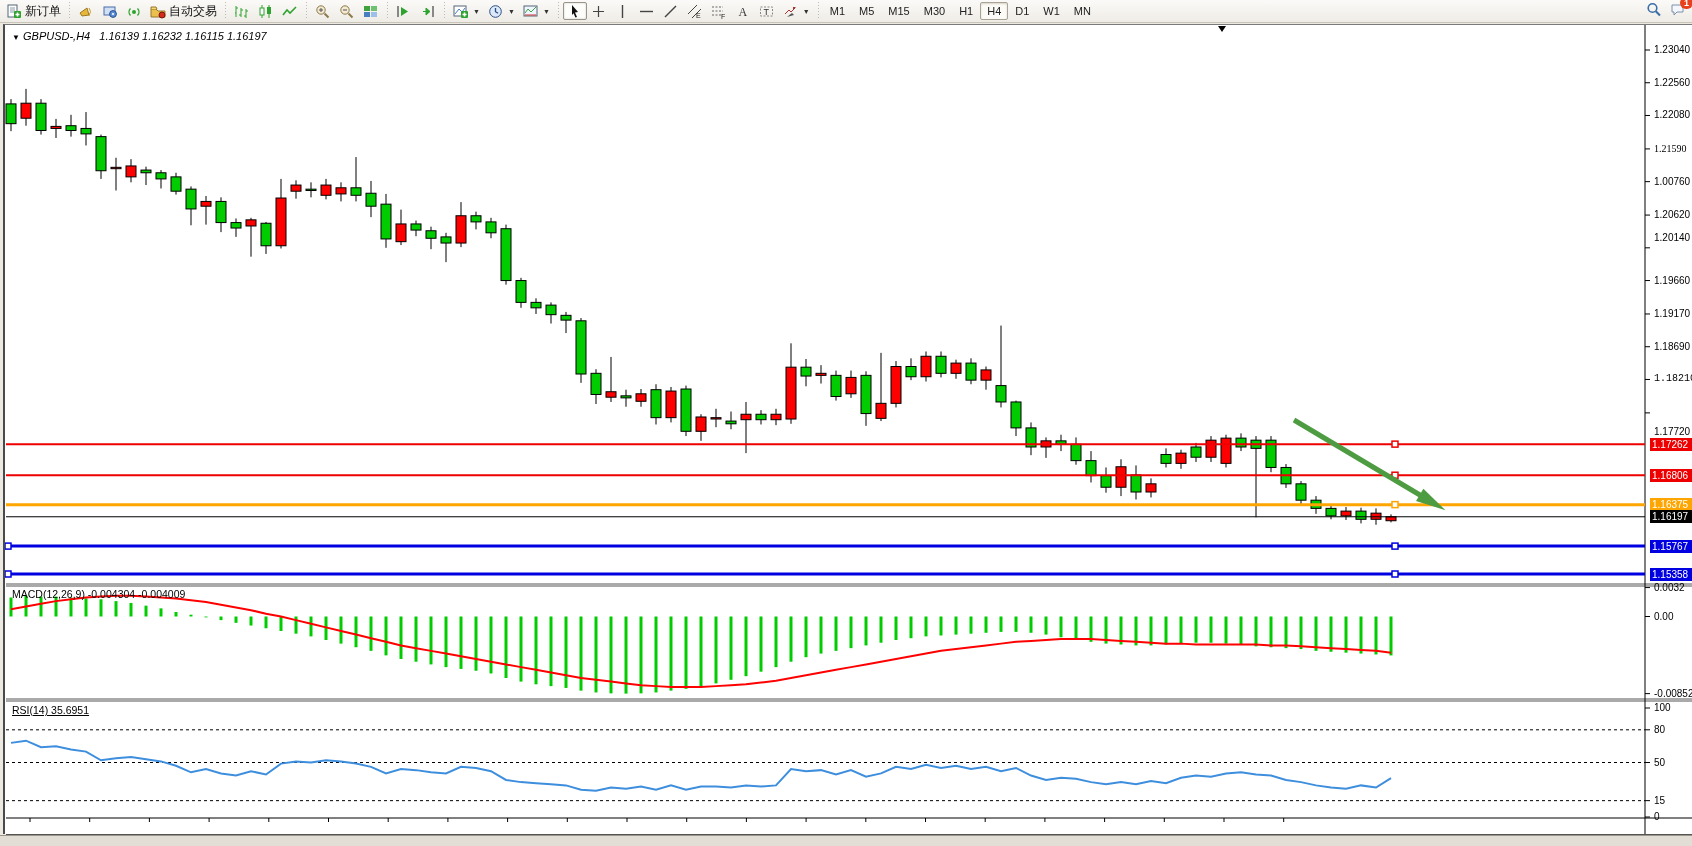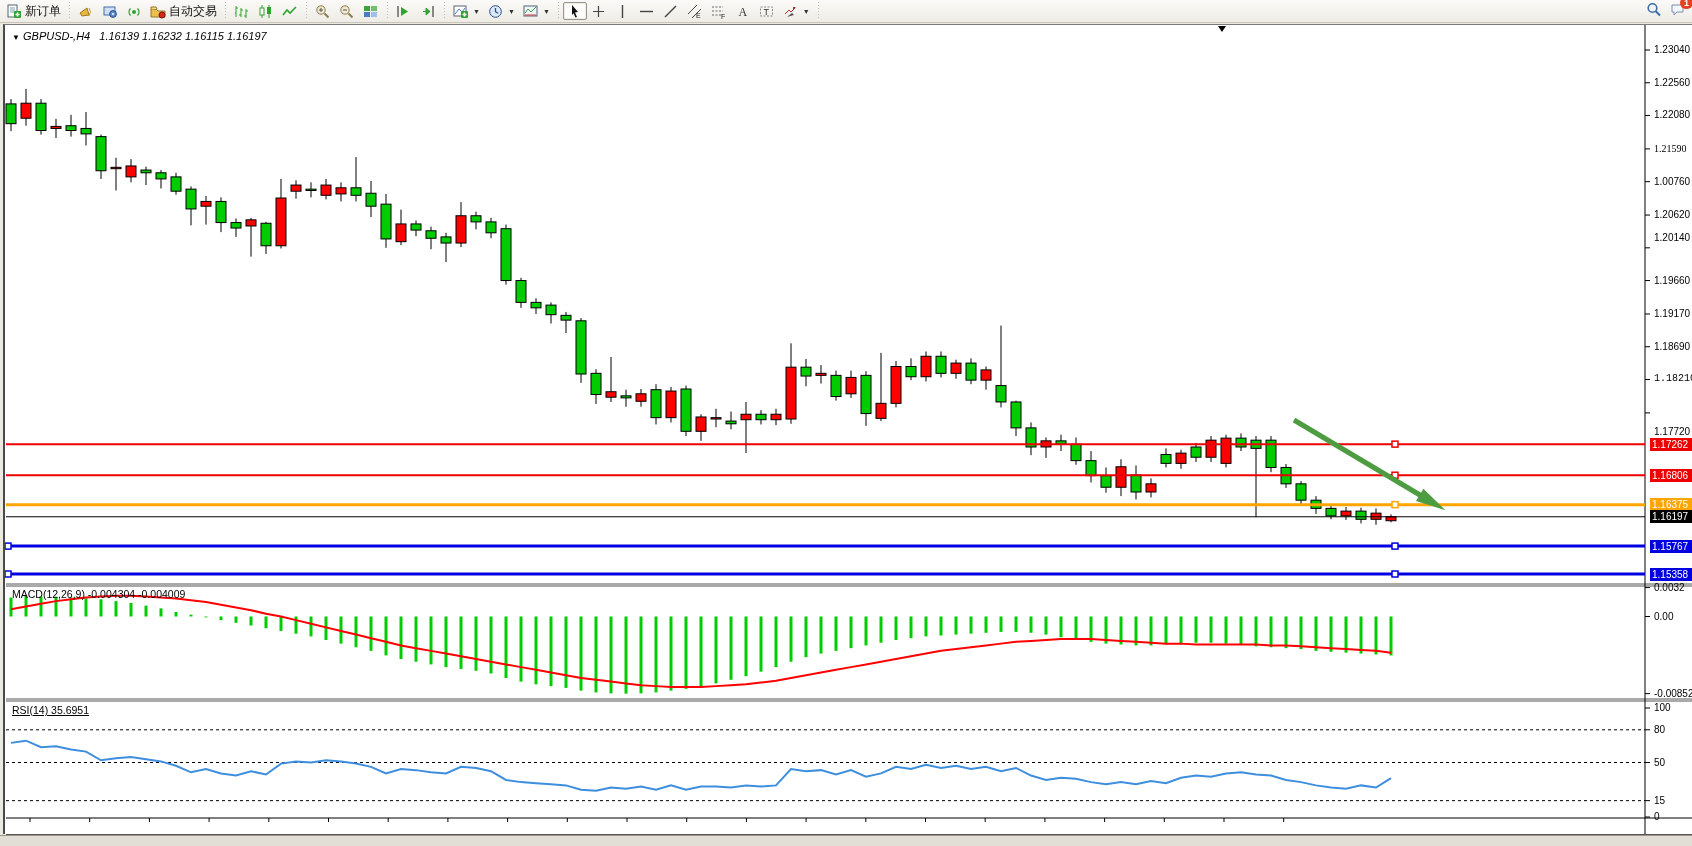--- a/index.html
+++ b/index.html
@@ -282,20 +282,31 @@
           <svg width="16" height="15" viewBox="0 0 16 15">
             <path d="M2 10l4-4 2 2 4-4" fill="none" stroke="#a33"></path>
             <path d="M12 4l1-1-3 0 0 3z" fill="#a33"></path>
             <path d="M4 13l7-2-2-2z" fill="#555"></path>
           </svg>
         </span>
         <span class="tb-dd">▼</span>
       </div>
     </div>
     <div class="tb-sep"></div>
+    <div class="tb-group">
+      <div class="tf-btn">M1</div>
+      <div class="tf-btn">M5</div>
+      <div class="tf-btn">M15</div>
+      <div class="tf-btn">M30</div>
+      <div class="tf-btn">H1</div>
+      <div class="tf-btn active">H4</div>
+      <div class="tf-btn">D1</div>
+      <div class="tf-btn">W1</div>
+      <div class="tf-btn">MN</div>
+    </div>
     <div id="tb-right">
       <div style="position: relative;"><svg width="16" height="15" viewBox="0 0 16 15">
           <circle cx="6.5" cy="6" r="4.3" fill="none" stroke="#3a6ea8" stroke-width="1.6"></circle>
           <line x1="9.8" y1="9.3" x2="14" y2="13.5" stroke="#3a6ea8" stroke-width="2"></line>
         </svg></div>
       <div style="position: relative;"><svg width="16" height="15" viewBox="0 0 16 15">
           <path d="M2 3h11v7H7l-3 3v-3H2z" fill="#f3f6fb" stroke="#7d90ad"></path>
         </svg><span class="badge">1</span></div>
     </div>
   </div>

